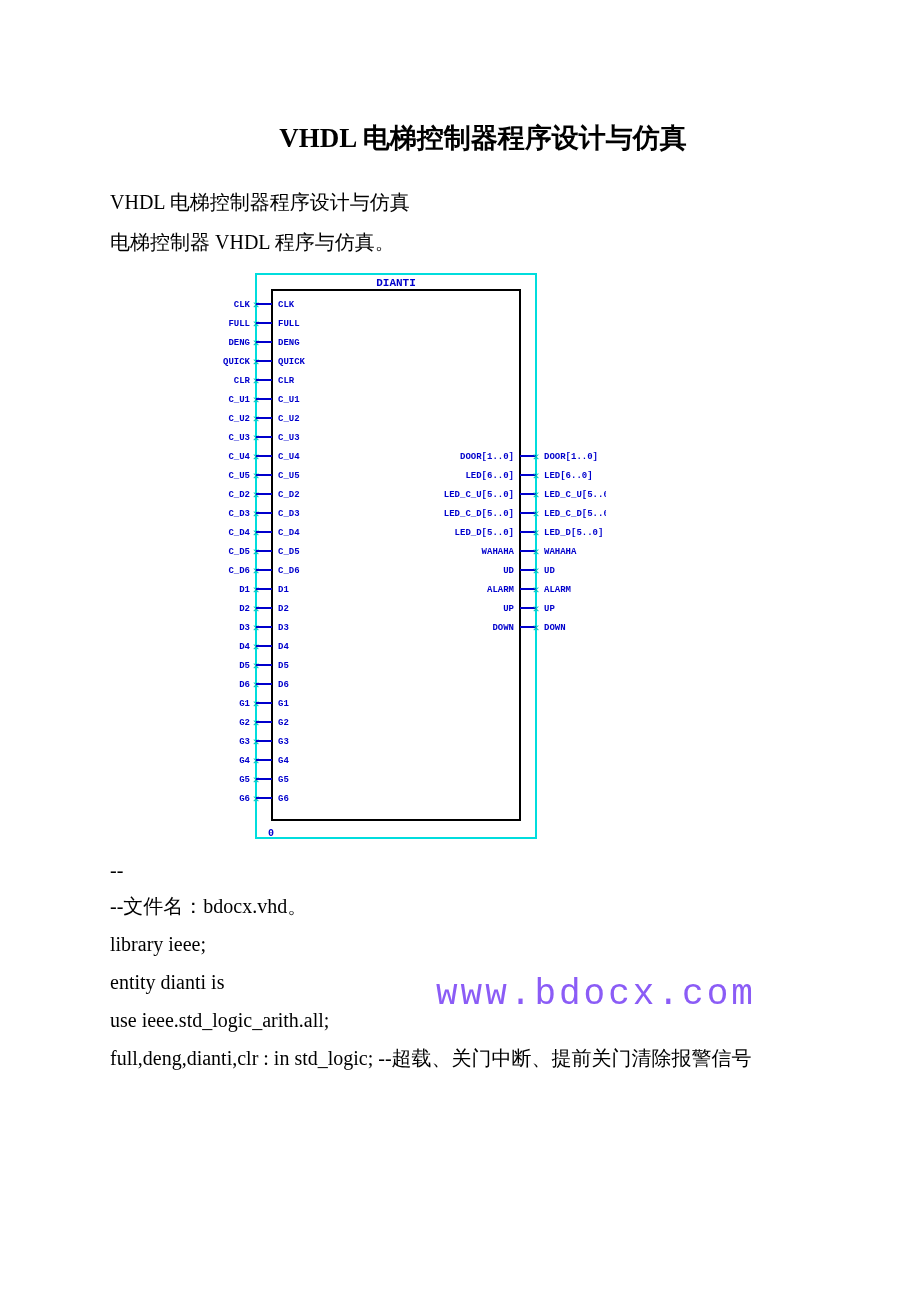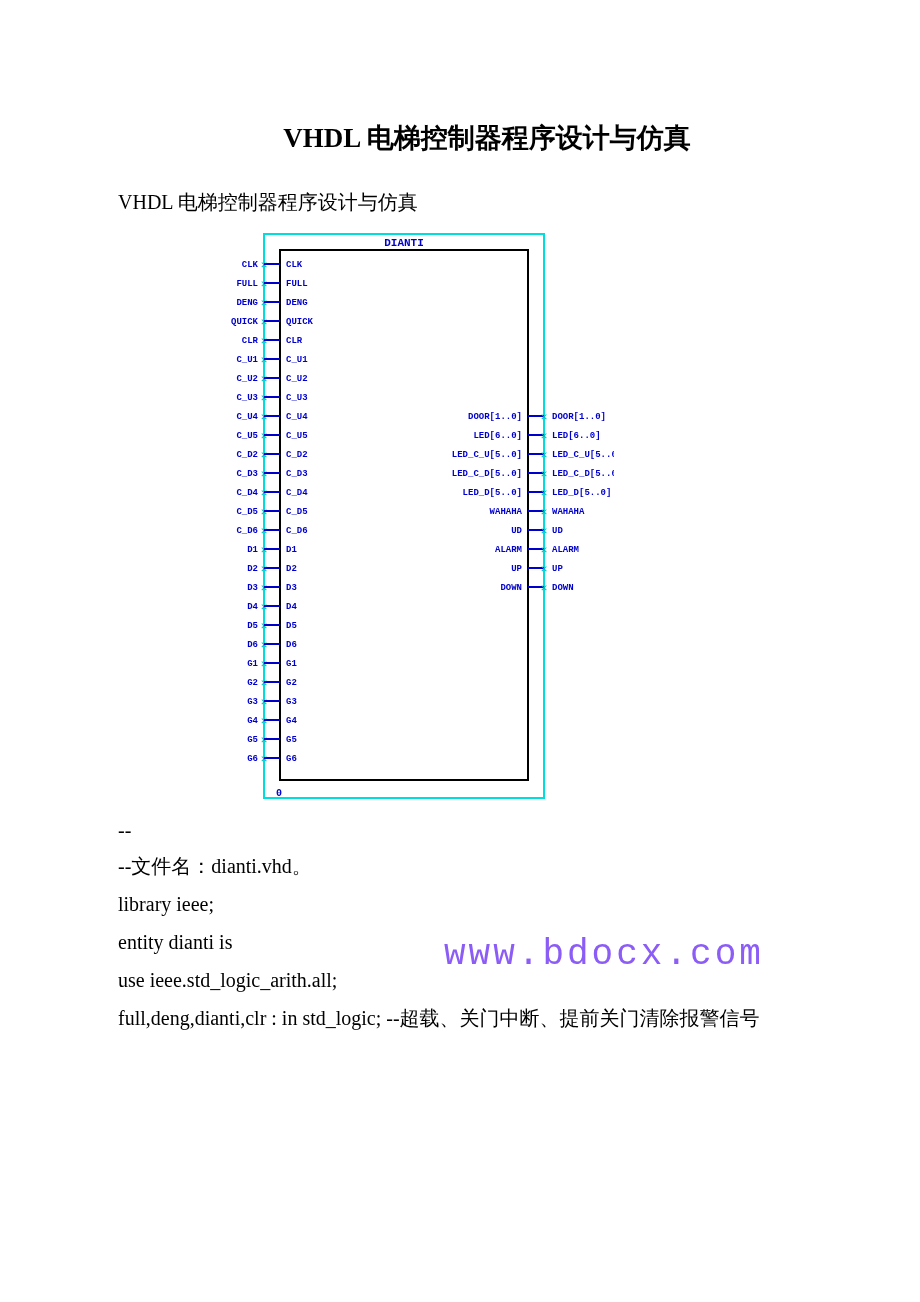--- a/index.html
+++ b/index.html
@@ -4,21 +4,20 @@
 <style>
   body {
     margin: 0;
     padding: 0;
     background: #ffffff;
     font-family: "SimSun", "Times New Roman", serif;
     width: 920px;
   }
   .page {
     padding: 120px 64px 40px 110px;
-    margin-left: 8px;
   }
   .title {
     font-size: 27px;
     font-weight: bold;
     text-align: center;
     margin-bottom: 28px;
     font-family: "Times New Roman", "SimSun", serif;
   }
   .body-line {
     font-size: 20px;
@@ -54,20 +53,21 @@
     font-family: "Courier New", monospace;
     font-weight: bold;
   }
 </style>
 </head>
 <body>
 
 <div class="page">
   <div class="title">VHDL 电梯控制器程序设计与仿真</div>
   <div class="body-line">VHDL 电梯控制器程序设计与仿真</div>
+  <div class="body-line">电梯控制器 VHDL 程序与仿真。</div>
 
   <div class="diagram-wrapper" style="position:relative;">
     <div class="watermark">www.bdocx.com</div>
     <svg width="420" height="570" viewBox="0 0 420 570">
 
       <rect x="70" y="2" width="280" height="564" fill="none" stroke="#00dddd" stroke-width="2"></rect>
 
       <rect x="86" y="18" width="248" height="530" fill="none" stroke="#000000" stroke-width="2"></rect>
 
       <text id="diag-title" x="210" y="14" text-anchor="middle" font-size="11" fill="#0000cc">DIANTI</text>
@@ -224,18 +224,18 @@
           <line x1="334" y1="355" x2="350" y2="355" stroke="#0000cc" stroke-width="2"></line>
           <text x="350" y="359" text-anchor="middle" font-size="11" fill="#00bbbb">✕</text>
           <text x="358" y="358" font-size="9" fill="#0000cc">DOWN</text>
         </g>
 
       <text id="zero-label" x="82" y="564" font-size="10" fill="#0000cc">0</text>
     </svg>
   </div>
 
   <div class="dash-line">--</div>
-  <div class="code-line">--文件名：dianti.vhd。</div>
+  <div class="code-line">--文件名：bdocx.vhd。</div>
   <div class="code-line">library ieee;</div>
   <div class="code-line">entity dianti is</div>
   <div class="code-line">use ieee.std_logic_arith.all;</div>
   <div class="code-line"> full,deng,dianti,clr : in std_logic; --超载、关门中断、提前关门清除报警信号</div>
 </div>
 
 </body></html>

